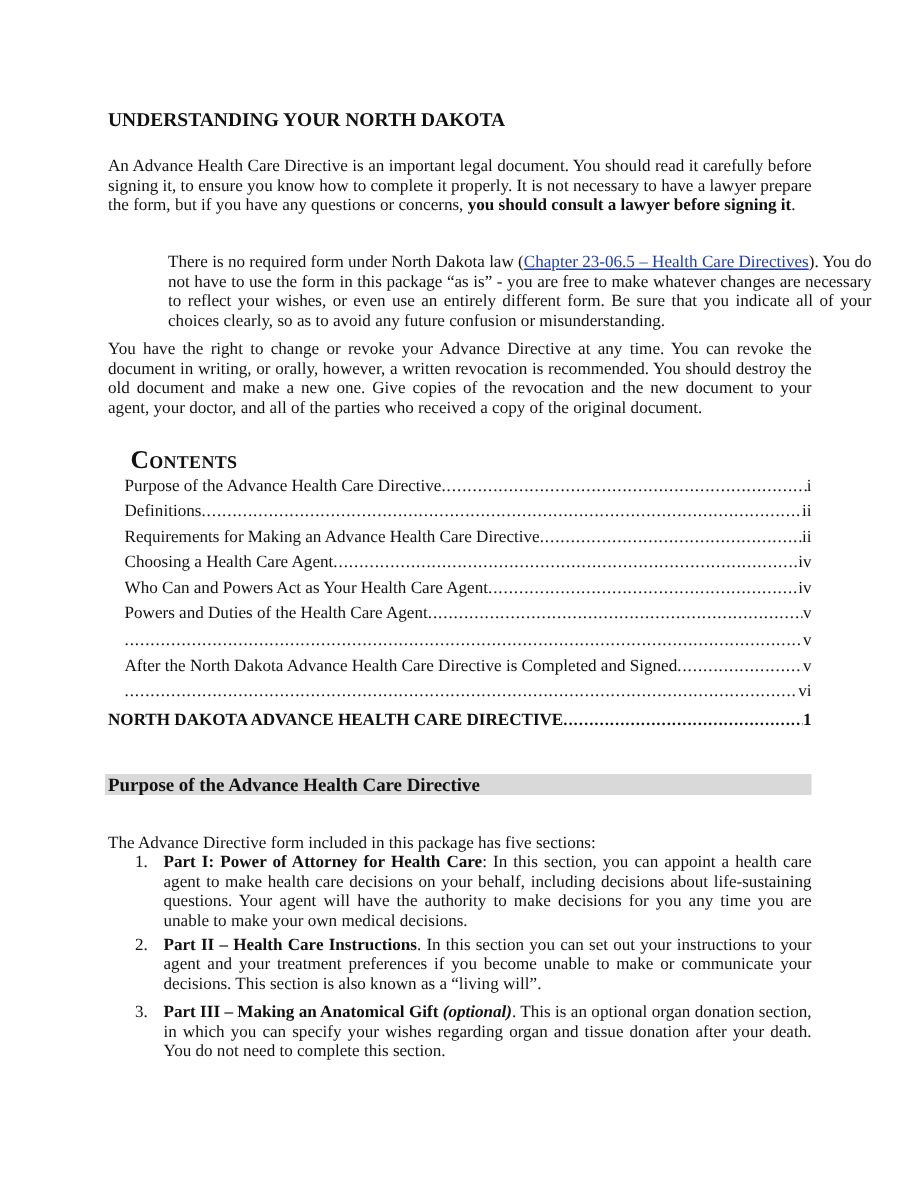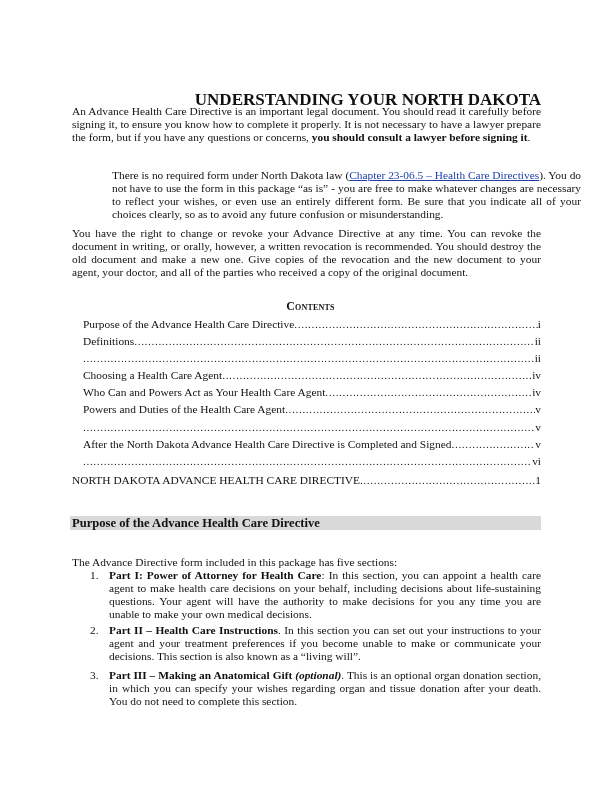--- a/index.html
+++ b/index.html
@@ -6,37 +6,37 @@
   body {
     width: 612px; height: 792px; position: relative; overflow: hidden;
     font-family: "Liberation Serif", "DejaVu Serif", serif;
     color: #111111;
     font-size: 11.4px;
     line-height: 13.1px;
   }
   .page { position: absolute; left: 72px; top: 0; width: 469px; }
   .title {
     position: absolute; top: 73px; left: 0; width: 469px;
-    text-align: right; font-weight: bold; font-size: 17px; line-height: 13.5px; margin-top: 20px;
+    text-align: left; font-weight: bold; font-size: 13px; line-height: 13.5px;
   }
   .para { position: absolute; left: 0; width: 469px; text-align: justify; margin: 0; }
   .para b { font-weight: bold; }
   .lastline { text-align-last: left; }
   a.link { color: #1f3ea8; text-decoration: underline; }
   .contents-head {
-    position: absolute; top: 300px; left: 4px; width: 469px; text-align: center;
-    font-weight: bold; font-variant: small-caps; font-size: 12px; letter-spacing: 0.2px;
+    position: absolute; top: 300px; left: 15px; width: 469px; text-align: left;
+    font-weight: bold; font-variant: small-caps; font-size: 17px; letter-spacing: 0.2px;
   }
   .toc { position: absolute; top: 318px; left: 11px; width: 458px; }
   .toc-row { display: flex; align-items: baseline; height: 17.1px; white-space: nowrap; overflow: hidden; }
   .toc-row .t { flex: 0 0 auto; }
   .toc-row .dots { flex: 1 1 auto; overflow: hidden; white-space: nowrap; }
   .toc-row .dots::before { content: "......................................................................................................................................................................................................................................"; letter-spacing: 0.6px; }
   .toc-row .p { flex: 0 0 auto; }
-  .toc-main { position: absolute; top: 474px; left: 0; width: 469px; font-weight: normal; }
+  .toc-main { position: absolute; top: 474px; left: 0; width: 469px; font-weight: bold; }
   .section-bar {
     position: absolute; top: 516px; left: -2px; width: 471px; height: 14px;
     background: #d9d9d9;
   }
   .section-bar span {
     position: absolute; left: 2px; top: 0; font-weight: bold; font-size: 12.6px; line-height: 14px;
   }
   .list-item { position: absolute; left: 0; width: 469px; }
   .list-item .num { position: absolute; left: 18px; top: 0; }
   .list-item .body { position: absolute; left: 37px; width: 432px; text-align: justify; }
@@ -67,20 +67,21 @@
         <span class="t">Purpose of the Advance Health Care Directive</span>
         <span class="dots"></span>
         <span class="p">i</span>
       </div>
     <div class="toc-row">
         <span class="t">Definitions</span>
         <span class="dots"></span>
         <span class="p">ii</span>
       </div>
     <div class="toc-row">
+        <span class="t">Requirements for Making an Advance Health Care Directive</span>
         <span class="dots"></span>
         <span class="p">ii</span>
       </div>
     <div class="toc-row">
         <span class="t">Choosing a Health Care Agent</span>
         <span class="dots"></span>
         <span class="p">iv</span>
       </div>
     <div class="toc-row">
         <span class="t">Who Can and Powers Act as Your Health Care Agent</span>

